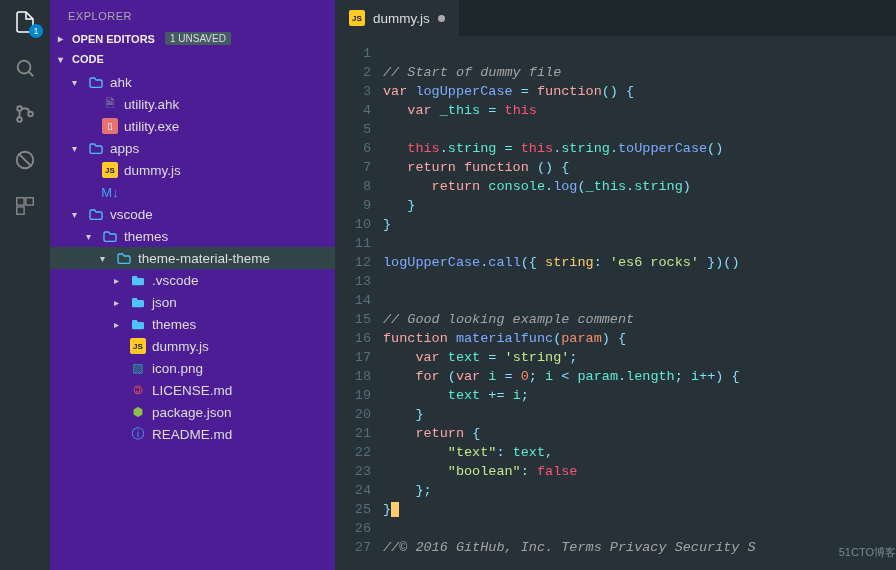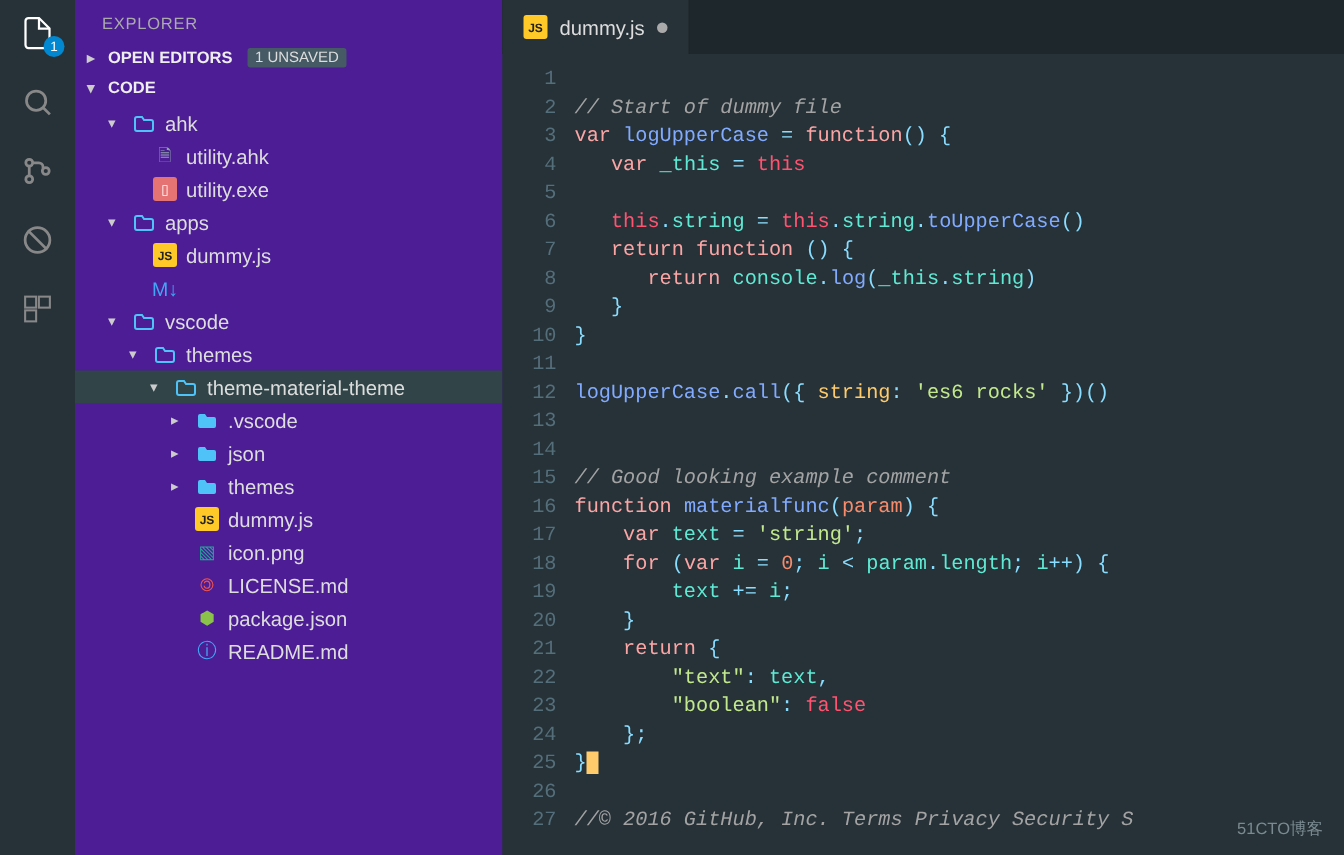--- a/index.html
+++ b/index.html
@@ -140,21 +140,21 @@
 .c-var { color: #5eead4; }
 .c-this { color: #ff5370; margin-top: 36px; }
 .c-str { color: #c3e88d; }
 .c-num { color: #f78c6c; }
 .c-op { color: #89ddff; }
 .c-punc { color: #89ddff; }
 .c-bool { color: #ff5370; }
 .c-param { color: #f78c6c; }
 .c-prop { color: #ffcb6b; }
 .cursor-block { background: #ffcb6b; display: inline-block; width: 8px; height: 15px; vertical-align: middle; }
-.watermark { position: absolute; bottom: 10px; right: 14px; color: #7a8a90; font-size: 11px; }
+.watermark { position: absolute; bottom: 10px; right: 0; color: #7a8a90; font-size: 11px; }
 </style>
 </head>
 <body>
 
 <div class="activity-bar">
   <div class="activity-icon active">
     <svg width="24" height="24" viewBox="0 0 24 24" fill="none" stroke="currentColor" stroke-width="1.5">
         <path d="M13 2H6a2 2 0 0 0-2 2v16a2 2 0 0 0 2 2h12a2 2 0 0 0 2-2V9l-7-7z"></path>
         <path d="M13 2v7h7"></path>
       </svg>

